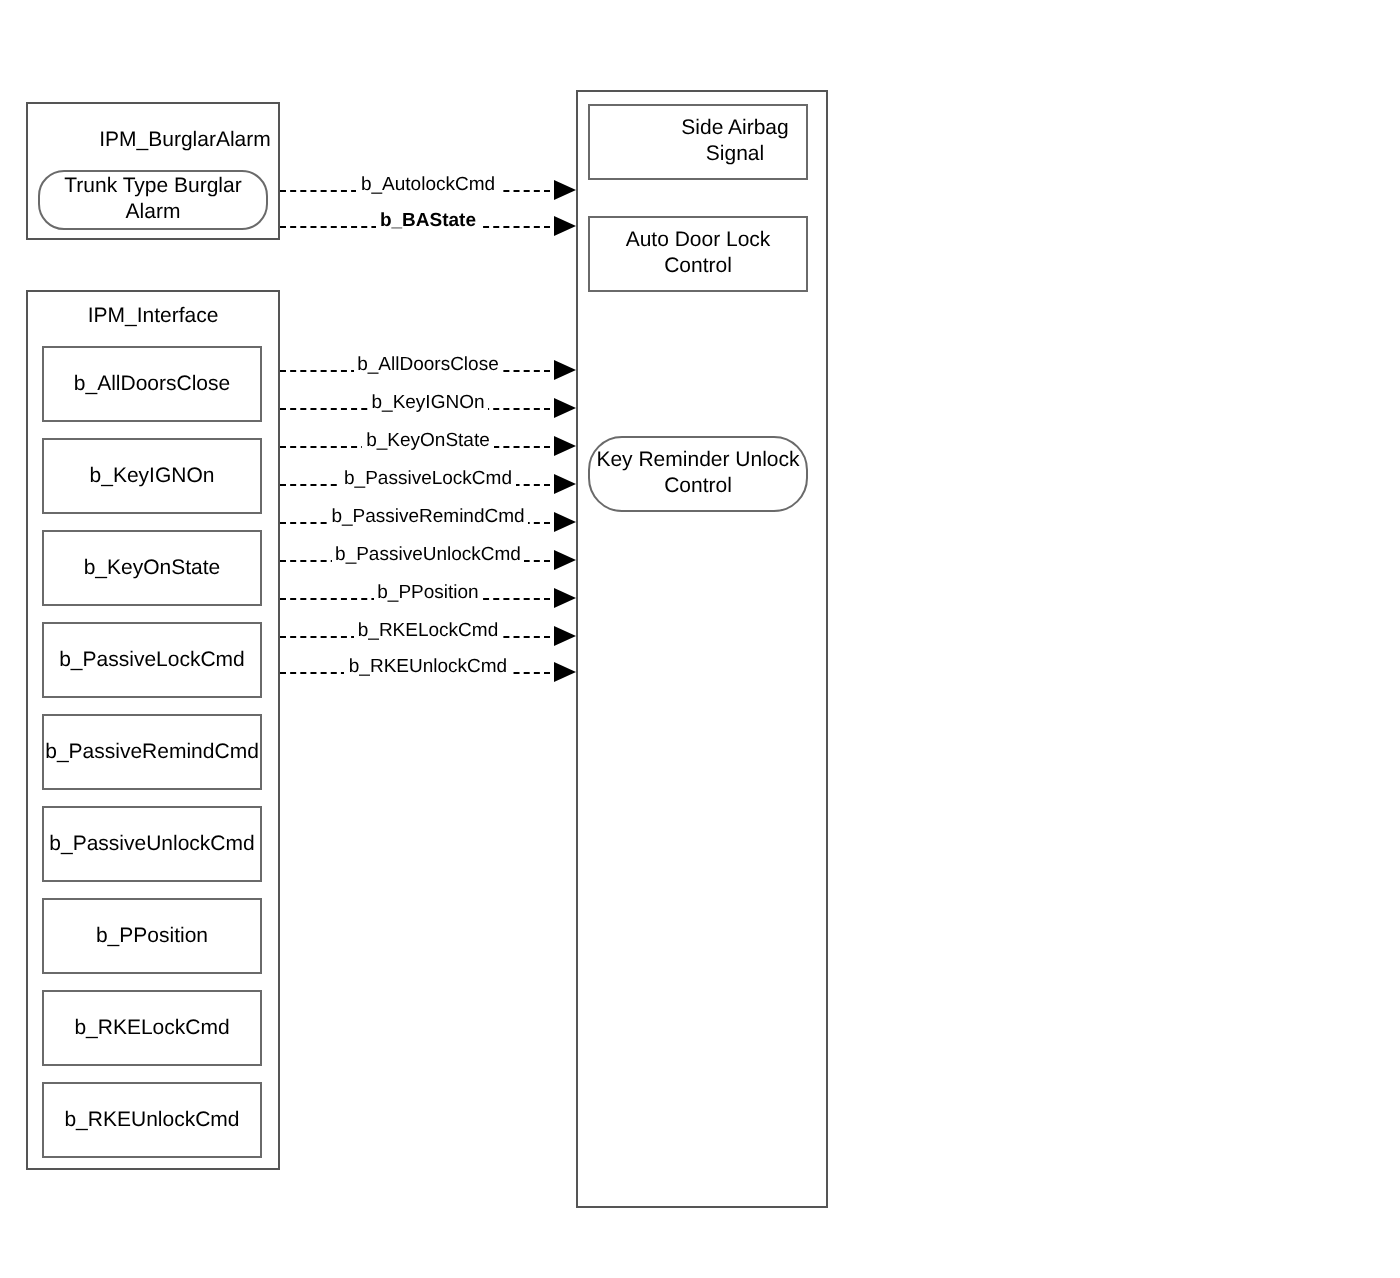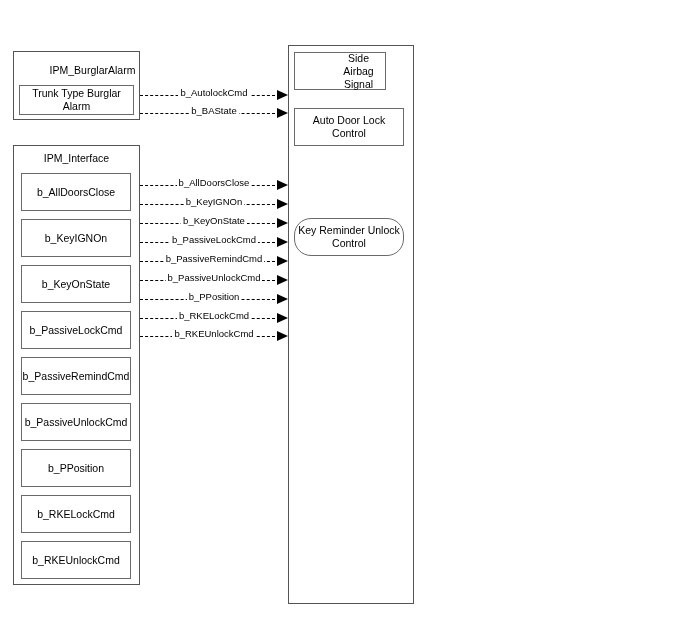--- a/index.html
+++ b/index.html
@@ -86,21 +86,21 @@
     z-index: 3;
   }
 </style>
 </head>
 <body>
 
 <div id="canvas">
 
   <div class="block outer-block" style="left:13px; top:51px; width:127px; height:69px;"></div>
   <div class="group-title" style="left:29px; top:64px; width:127px;">IPM_BurglarAlarm</div>
-  <div class="block inner-block" style="left:19px; top:85px; width:115px; height:30px;">
+  <div class="block inner-block" style="left:19px; top:85px; width:115px; height:30px;border-radius:13px;">
     <span>Trunk Type Burglar Alarm</span>
   </div>
 
   <div class="block outer-block" style="left:13px; top:145px; width:127px; height:440px;"></div>
   <div class="group-title" style="left:13px; top:152px; width:127px;">IPM_Interface</div>
 
   <div class="block inner-block" style="left:21px; top:173px; width:110px; height:38px;">
     <span>b_AllDoorsClose</span>
   </div>
   <div class="block inner-block" style="left:21px; top:219px; width:110px; height:38px;">
@@ -123,36 +123,36 @@
   </div>
   <div class="block inner-block" style="left:21px; top:495px; width:110px; height:38px;">
     <span>b_RKELockCmd</span>
   </div>
   <div class="block inner-block" style="left:21px; top:541px; width:110px; height:38px;">
     <span>b_RKEUnlockCmd</span>
   </div>
 
   <div class="block outer-block" style="left:288px; top:45px; width:126px; height:559px;"></div>
 
-  <div class="block inner-block" style="left:294px; top:52px; width:92px; height:38px;padding-left:40px;">
+  <div class="block inner-block" style="left:294px; top:52px; width:110px; height:38px;padding-left:40px;">
     <span>Side Airbag Signal</span>
   </div>
   <div class="block inner-block" style="left:294px; top:108px; width:110px; height:38px;">
     <span>Auto Door Lock Control</span>
   </div>
   <div class="block inner-block" style="left:294px; top:218px; width:110px; height:38px;border-radius:17px;">
     <span>Key Reminder Unlock Control</span>
   </div>
 
   <div class="signal-row" style="left:140px; top:63px; width:148px;">
     <span class="sig-line"></span>
     <span class="signal-label">b_AutolockCmd</span>
     <span class="arrow-head"></span>
   </div>
-  <div class="signal-row" style="left:140px; top:81px; width:148px;">
+  <div class="signal-row" style="left:140px; top:81px; width:148px;font-weight:bold;">
     <span class="sig-line"></span>
     <span class="signal-label">b_BAState</span>
     <span class="arrow-head"></span>
   </div>
 
   <div class="signal-row" style="left:140px; top:153px; width:148px;">
     <span class="sig-line"></span>
     <span class="signal-label">b_AllDoorsClose</span>
     <span class="arrow-head"></span>
   </div>

